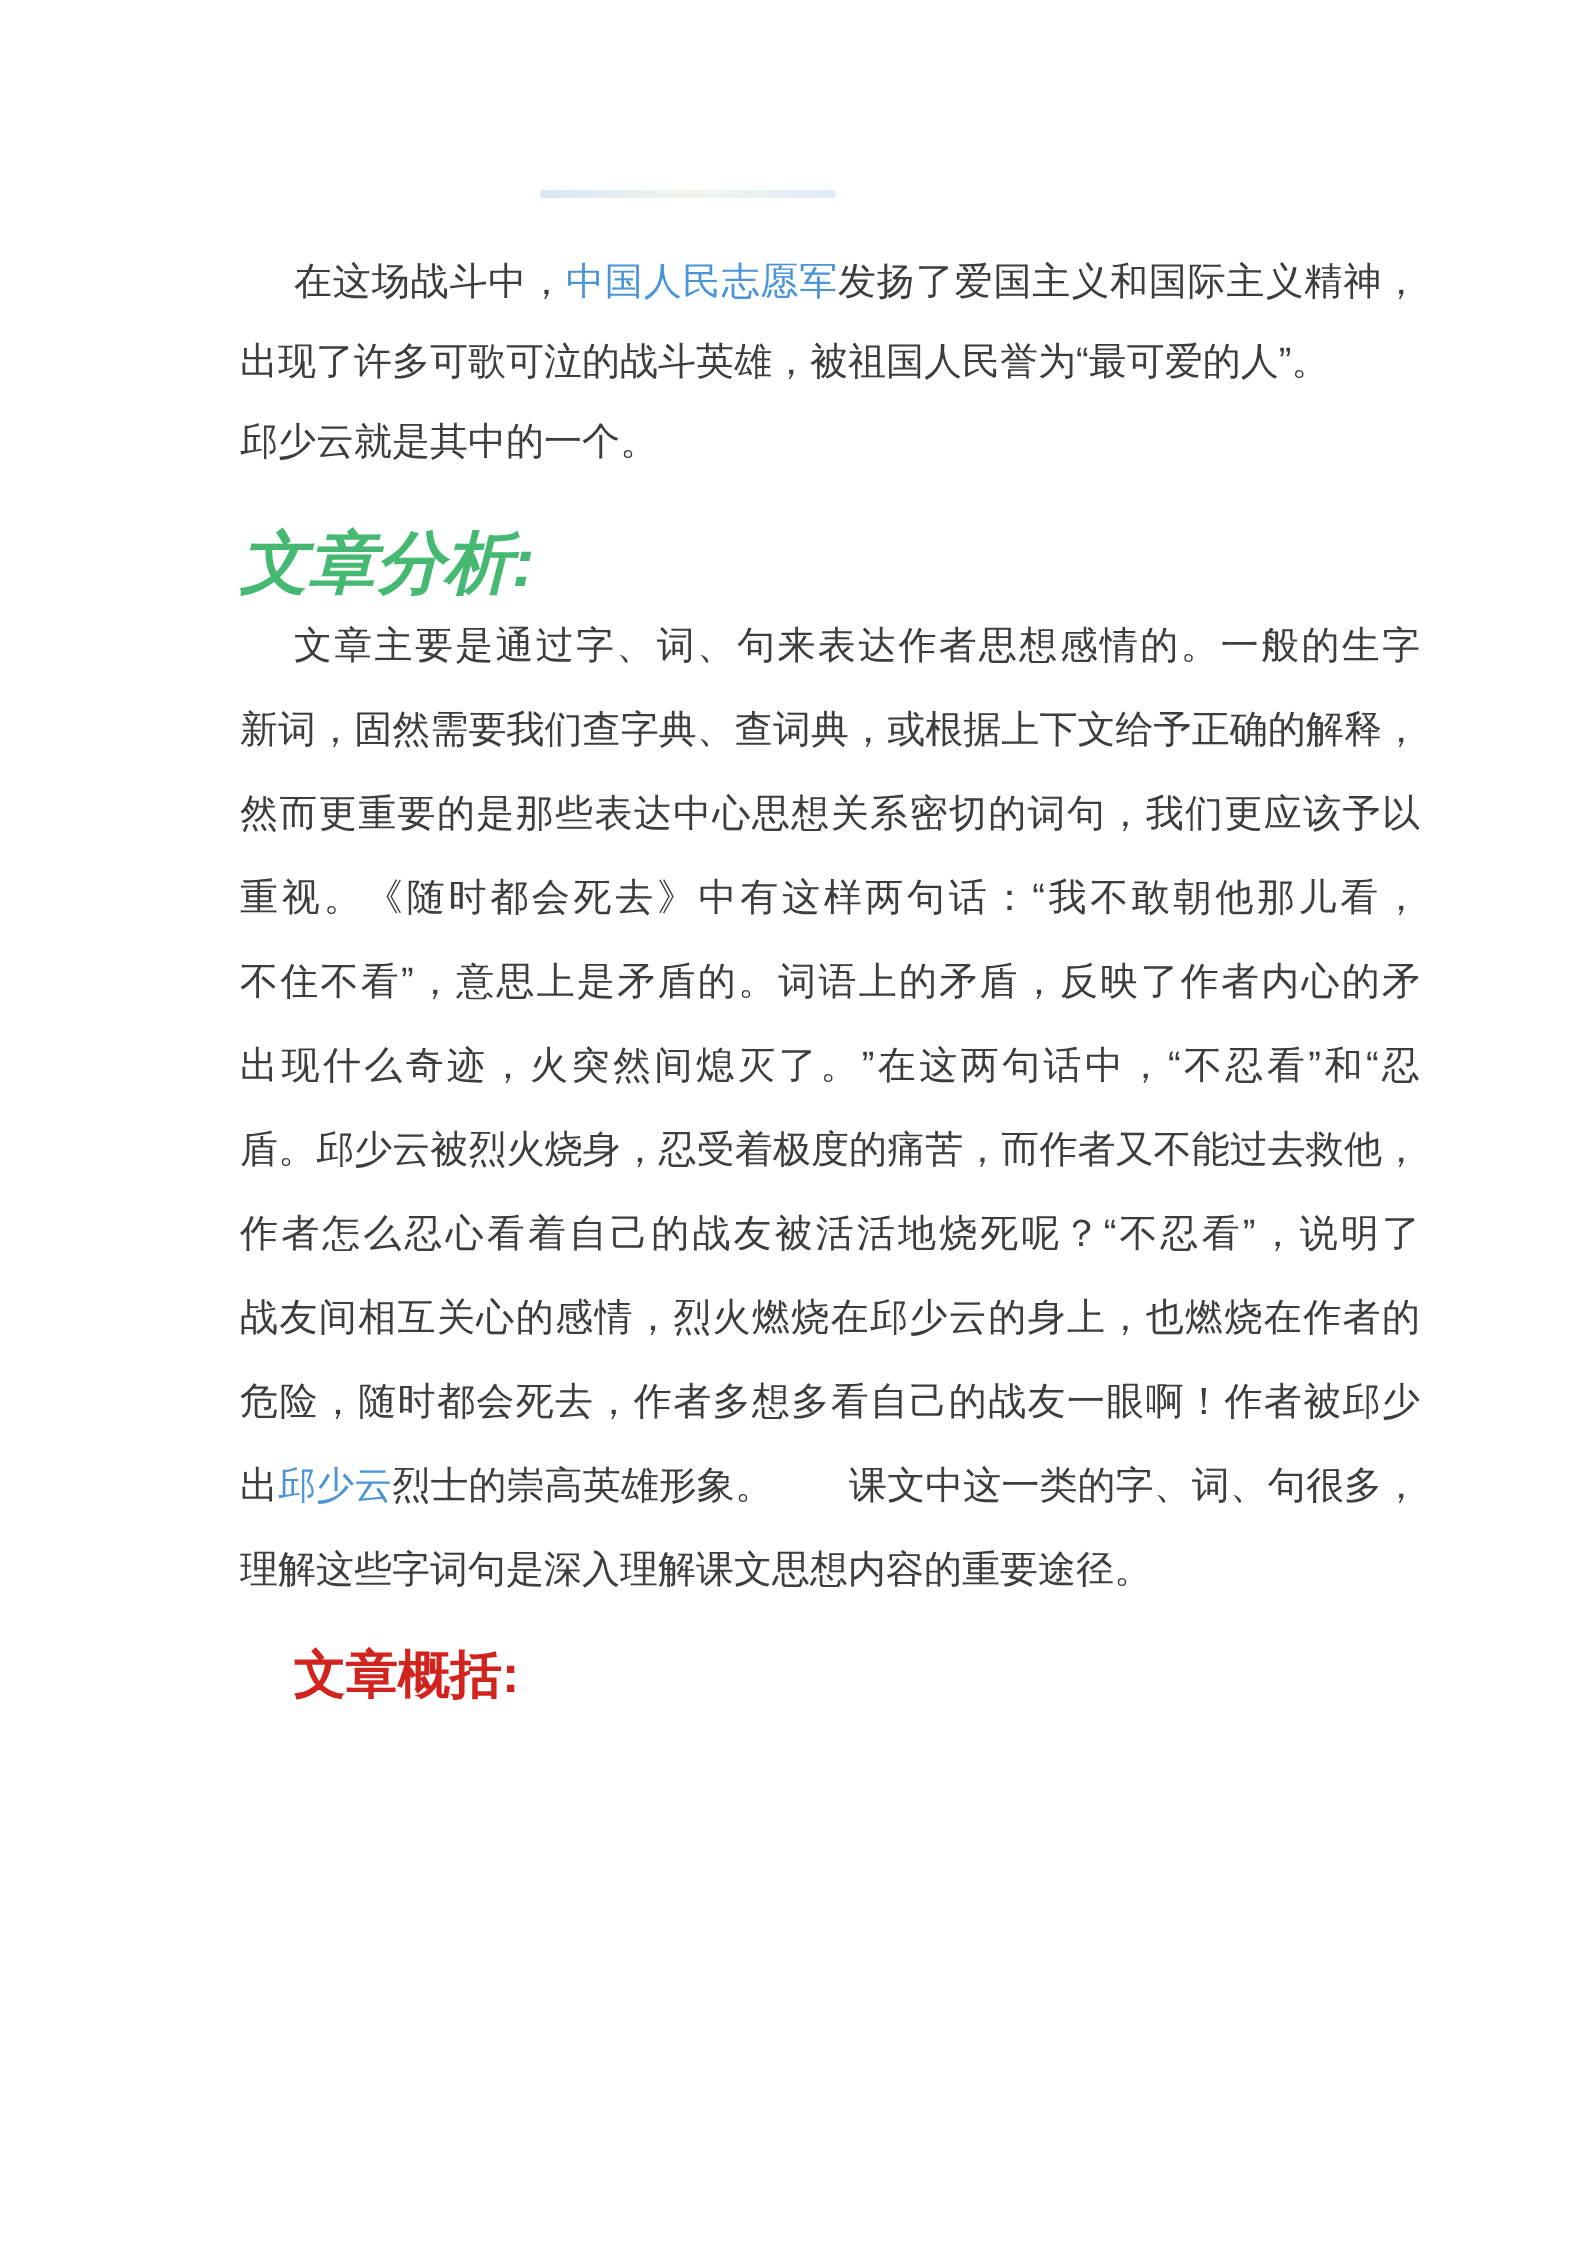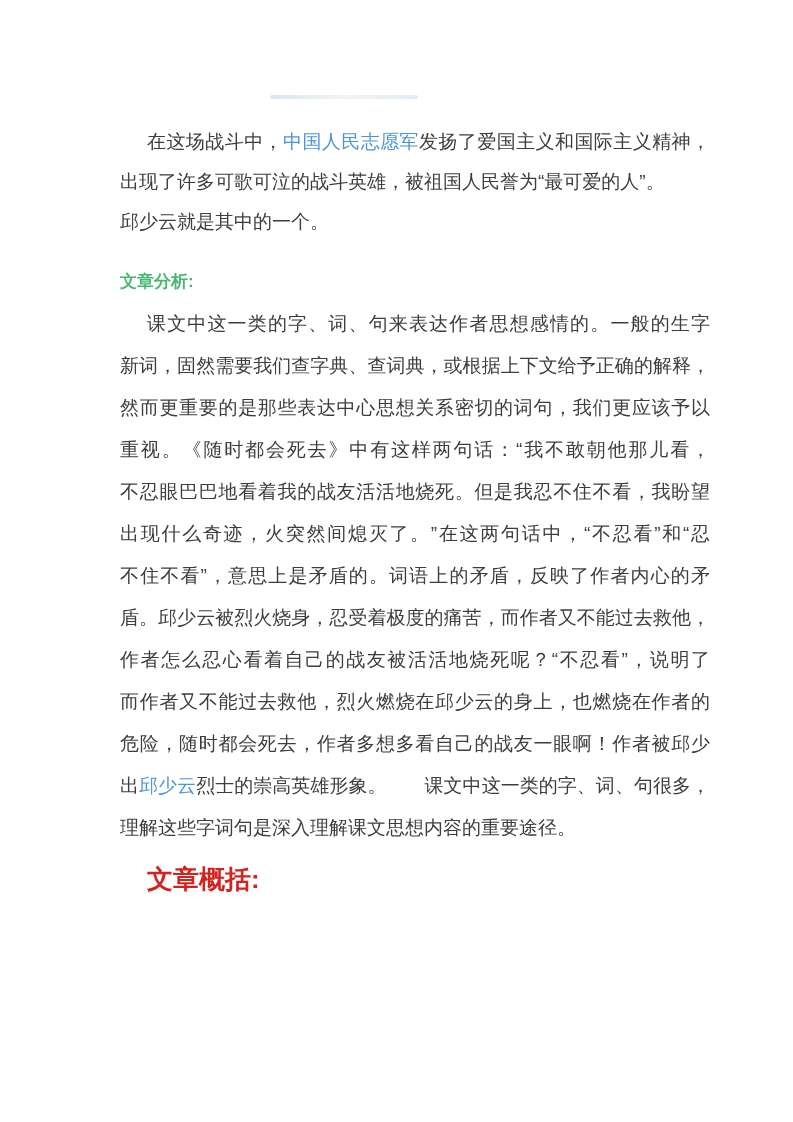--- a/index.html
+++ b/index.html
@@ -33,24 +33,25 @@
   .para .line.indent{text-indent:27px;}
   .para .line.end{text-align-last:left;}
   #intro-paragraph{margin-top:97px;}
   #intro-paragraph .line{height:40px;line-height:40px;}
   #analysis-paragraph{margin-top:3px;}
   #analysis-paragraph .line{height:42px;line-height:42px;}
   .seg{color:inherit;}
   .seg.link{color:var(--link-color);}
   .heading-green{
     margin:22px 0 0 0;
-    font-size:17px;
+    font-size:34px;
     line-height:36px;
     font-weight:bold;
     color:var(--green);
+    font-style:italic;
   }
   .heading-red{
     margin:14px 0 0 0;
     font-size:26px;
     line-height:32px;
     font-weight:bold;
     color:var(--red);
     text-indent:27px;
   }
   .faint-artifact{
@@ -70,30 +71,29 @@
 
   <div id="intro-paragraph" class="para">
       <div class="line indent"><span class="seg">在这场战斗中，</span><span class="seg link">中国人民志愿军</span><span class="seg">发扬了爱国主义和国际主义精神，</span></div>
       <div class="line end"><span class="seg">出现了许多可歌可泣的战斗英雄，被祖国人民誉为“最可爱的人”。</span></div>
       <div class="line end"><span class="seg">邱少云就是其中的一个。</span></div>
     </div>
 
   <div class="heading-green">文章分析:</div>
 
   <div id="analysis-paragraph" class="para">
-      <div class="line indent"><span class="seg">课文中这一类的字、词、句来表达作者思想感情的。一般的生字</span></div>
+      <div class="line indent"><span class="seg">文章主要是通过字、词、句来表达作者思想感情的。一般的生字</span></div>
       <div class="line"><span class="seg">新词，固然需要我们查字典、查词典，或根据上下文给予正确的解释，</span></div>
       <div class="line"><span class="seg">然而更重要的是那些表达中心思想关系密切的词句，我们更应该予以</span></div>
       <div class="line"><span class="seg">重视。《随时都会死去》中有这样两句话：“我不敢朝他那儿看，</span></div>
-      <div class="line"><span class="seg">不忍眼巴巴地看着我的战友活活地烧死。但是我忍不住不看，我盼望</span></div>
+      <div class="line"><span class="seg">不住不看”，意思上是矛盾的。词语上的矛盾，反映了作者内心的矛</span></div>
       <div class="line"><span class="seg">出现什么奇迹，火突然间熄灭了。”在这两句话中，“不忍看”和“忍</span></div>
-      <div class="line"><span class="seg">不住不看”，意思上是矛盾的。词语上的矛盾，反映了作者内心的矛</span></div>
       <div class="line"><span class="seg">盾。邱少云被烈火烧身，忍受着极度的痛苦，而作者又不能过去救他，</span></div>
       <div class="line"><span class="seg">作者怎么忍心看着自己的战友被活活地烧死呢？“不忍看”，说明了</span></div>
-      <div class="line"><span class="seg">而作者又不能过去救他，烈火燃烧在邱少云的身上，也燃烧在作者的</span></div>
+      <div class="line"><span class="seg">战友间相互关心的感情，烈火燃烧在邱少云的身上，也燃烧在作者的</span></div>
       <div class="line"><span class="seg">危险，随时都会死去，作者多想多看自己的战友一眼啊！作者被邱少</span></div>
       <div class="line"><span class="seg">出</span><span class="seg link">邱少云</span><span class="seg">烈士的崇高英雄形象。　　课文中这一类的字、词、句很多，</span></div>
       <div class="line end"><span class="seg">理解这些字词句是深入理解课文思想内容的重要途径。</span></div>
     </div>
 
   <div class="heading-red">文章概括:</div>
 
 </div>
 
 </body></html>

